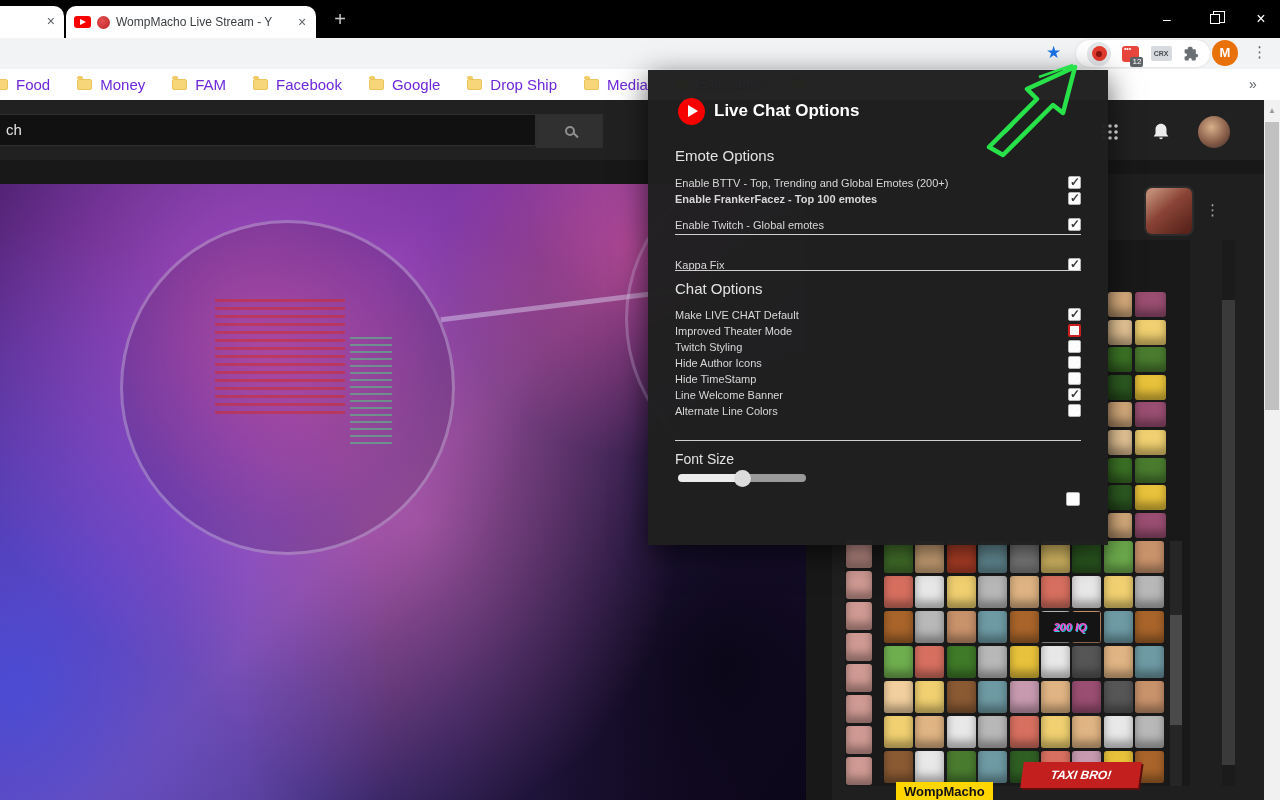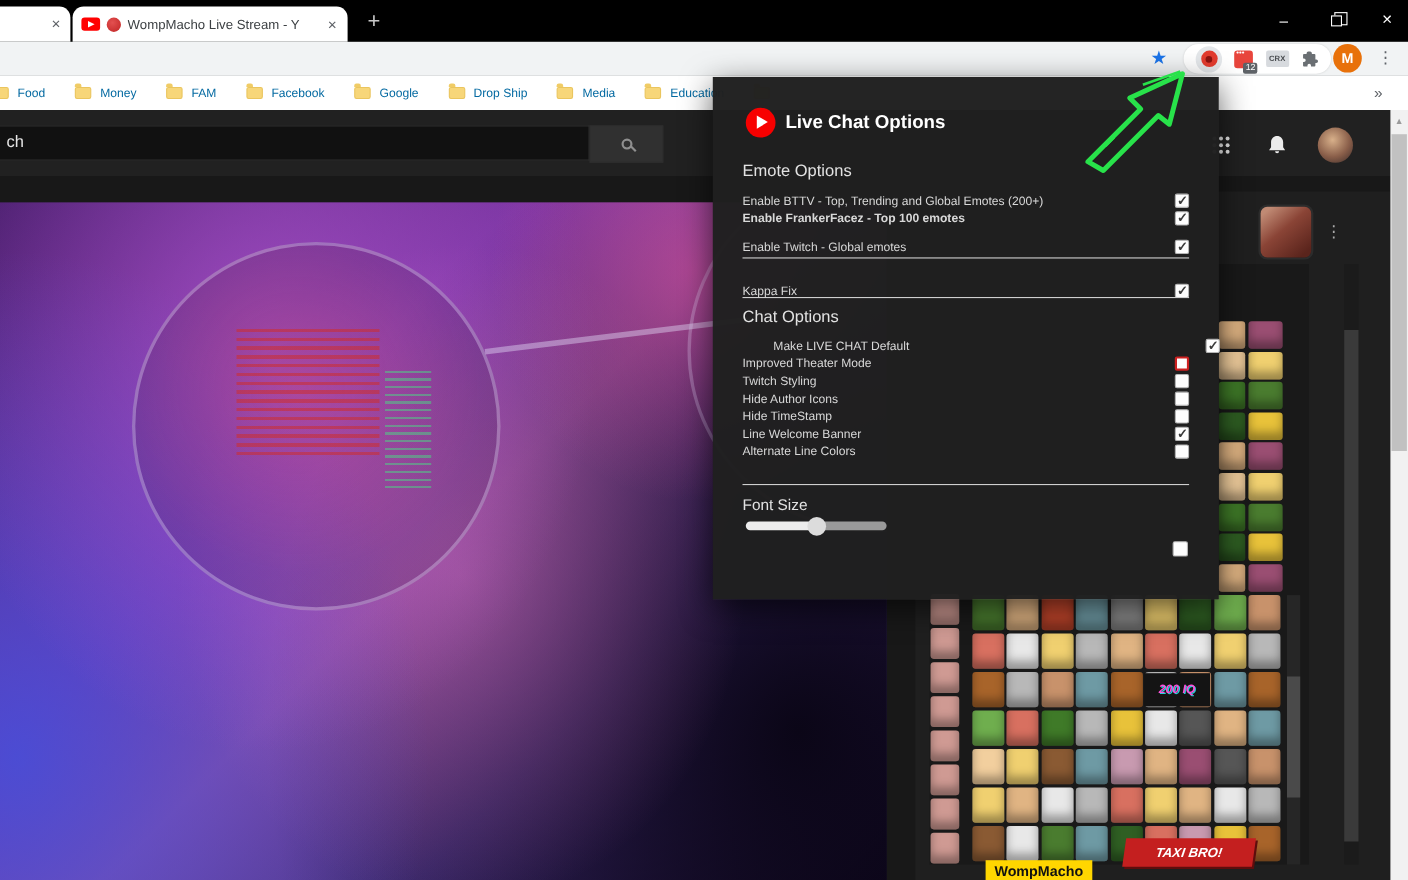--- a/index.html
+++ b/index.html
@@ -47,21 +47,21 @@
                  color:#fff;font-size:13px;font-weight:bold;text-align:center;line-height:26px;}
   .toolbar-kebab{position:absolute;left:1252px;top:5px;color:#5f6368;font-size:15px;}
 
   
   .bookmarks{position:absolute;left:0;top:69px;width:1280px;height:31px;background:#fff;z-index:10;
              display:flex;align-items:center;padding-left:0;}
   .bm-item{display:flex;align-items:center;gap:8px;margin-right:27px;flex:0 0 auto;}
   .bm-item.first{margin-left:-7px;}
   .bm-folder{width:15px;height:11px;background:#f7d679;border:1px solid #eac55e;border-radius:2px;position:relative;flex:0 0 auto;}
   .bm-folder::before{content:"";position:absolute;top:-4px;left:-1px;width:6px;height:3px;background:#f0cc66;border-radius:2px 2px 0 0;}
-  .bm-label{font-size:11px;color:#0369a1;white-space:nowrap;}
+  .bm-label{font-size:15px;color:#6d28d9;white-space:nowrap;}
   .bm-overflow{position:absolute;left:1249px;top:7px;color:#5f6368;font-size:14px;}
 
   
   .masthead{position:absolute;left:0;top:100px;width:1280px;height:60px;background:#212121;z-index:5;}
   .search-input{position:absolute;left:0;top:14px;width:536px;height:32px;background:#111;
                 border:1px solid #2e2e2e;border-left:none;color:#e4e4e4;font-size:15px;line-height:30px;padding-left:6px;}
   .search-btn{position:absolute;left:536px;top:14px;width:67px;height:34px;background:#303030;
               border:1px solid #2e2e2e;display:flex;align-items:center;justify-content:center;}
   .mag{width:10px;height:10px;border:2px solid #8f8f8f;border-radius:50%;position:relative;}
   .mag::after{content:"";position:absolute;width:7px;height:2px;background:#8f8f8f;transform:rotate(45deg);right:-6px;bottom:-2px;}
@@ -291,21 +291,21 @@
     <div class="opt-rows" style="top:176px;height:16px;" id="kappa-row">
         <div class="opt-row" style="top: 12px;">
           <span class="opt-label">Kappa Fix</span>
           <span class="cb checked"></span>
         </div>
       </div>
     <div class="divider" style="top:200px;"></div>
 
     <div class="section-h" style="top:210px;">Chat Options</div>
     <div class="opt-rows" style="top:238px;height:130px;" id="chat-rows">
-        <div class="opt-row" style="top: 0px; margin-left: 28px;">
+        <div class="opt-row" style="top: 0px;">
           <span class="opt-label">Make LIVE CHAT Default</span>
           <span class="cb checked"></span>
         </div>
         <div class="opt-row" style="top: 16px;">
           <span class="opt-label">Improved Theater Mode</span>
           <span class="cb hl"></span>
         </div>
         <div class="opt-row" style="top: 32px;">
           <span class="opt-label">Twitch Styling</span>
           <span class="cb"></span>

